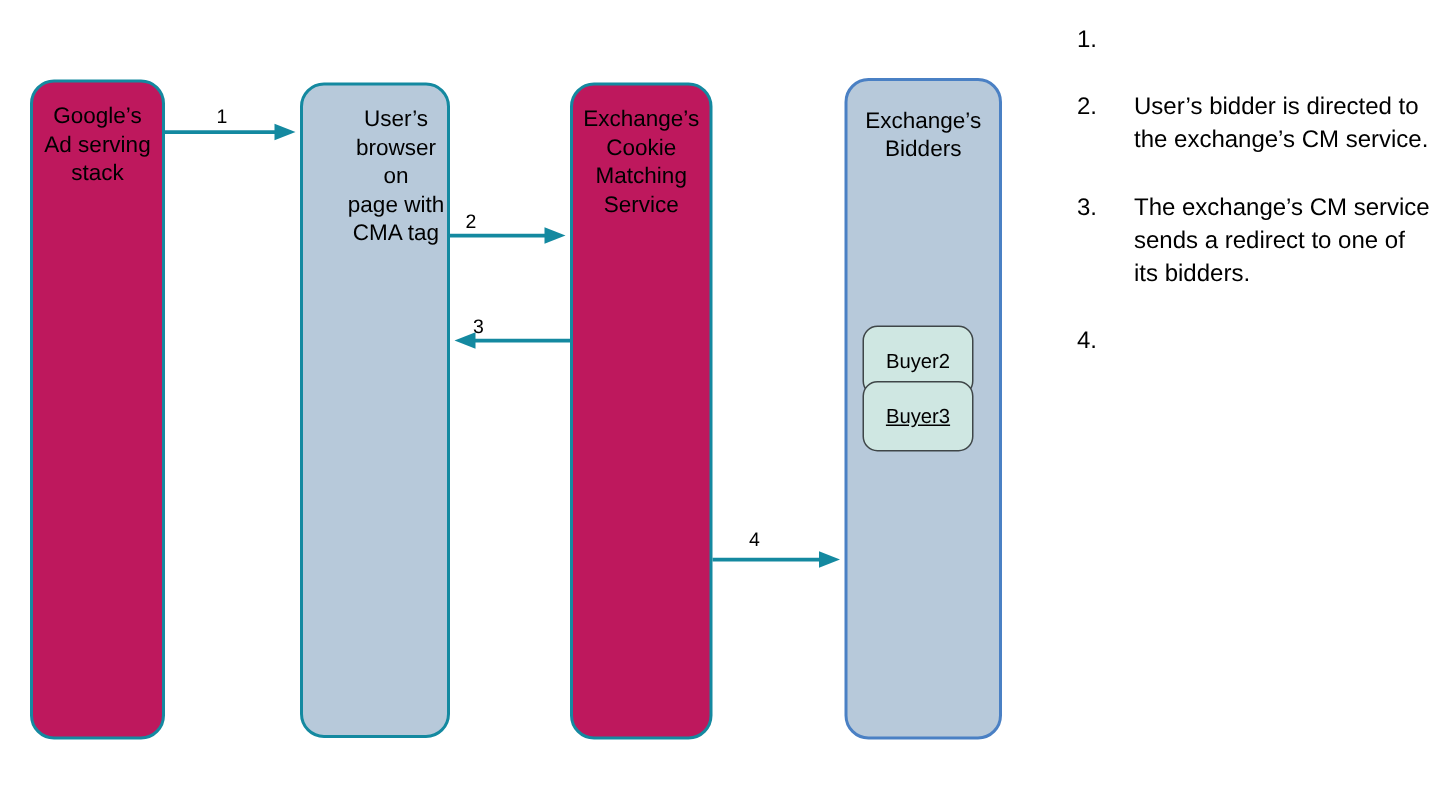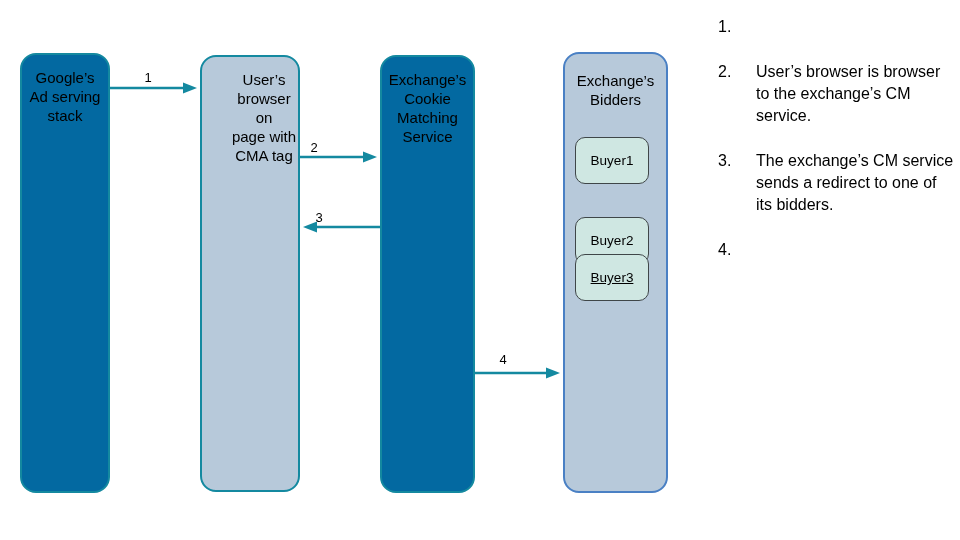--- a/index.html
+++ b/index.html
@@ -21,21 +21,21 @@
     width: 960px; height: 540px;
     pointer-events: none;
   }
   .node {
     position: absolute;
     box-sizing: border-box;
     border-radius: 16px;
     border: 2px solid #1489a0;
     text-align: center;
   }
-  .node.green { background: #0369a1; }
+  .node.green { background: #be185d; }
   .node.blue  { background: #b7c9da; }
   .node.blue-border { border-color: #4a80c4; }
   .node-label {
     white-space: pre-line;
     font-size: 15px;
     line-height: 19px;
     color: #000000;
     padding-top: 13px;
   }
   .buyer {
@@ -128,38 +128,35 @@
   <div class="node green" style="left:380px; top:55px; width:95px; height:438px;">
     <div class="node-label">Exchange’s
 Cookie
 Matching
 Service</div>
   </div>
 
   <div class="node blue blue-border" style="left:563px; top:52px; width:105px; height:441px;">
     <div class="node-label" style="padding-top:17px;">Exchange’s
 Bidders</div>
-    <div class="buyer" style="top:83px;">
-      <span>Buyer1</span>
-    </div>
     <div class="buyer" style="top:141px;margin-top:22px;">
       <span>Buyer2</span>
     </div>
     <div class="buyer" style="top:200px;text-decoration:underline;">
       <span>Buyer3</span>
     </div>
   </div>
 
   <ol class="steps">
     <li>
       <span class="num">1.</span>
     </li>
     <li>
       <span class="num">2.</span>
-      <span class="txt">User’s browser is browser to the exchange’s CM service.</span>
+      <span class="txt">User’s bidder is directed to the exchange’s CM service.</span>
     </li>
     <li>
       <span class="num">3.</span>
       <span class="txt">The exchange’s CM service sends a redirect to one of its bidders.</span>
     </li>
     <li>
       <span class="num">4.</span>
     </li>
   </ol>
 

